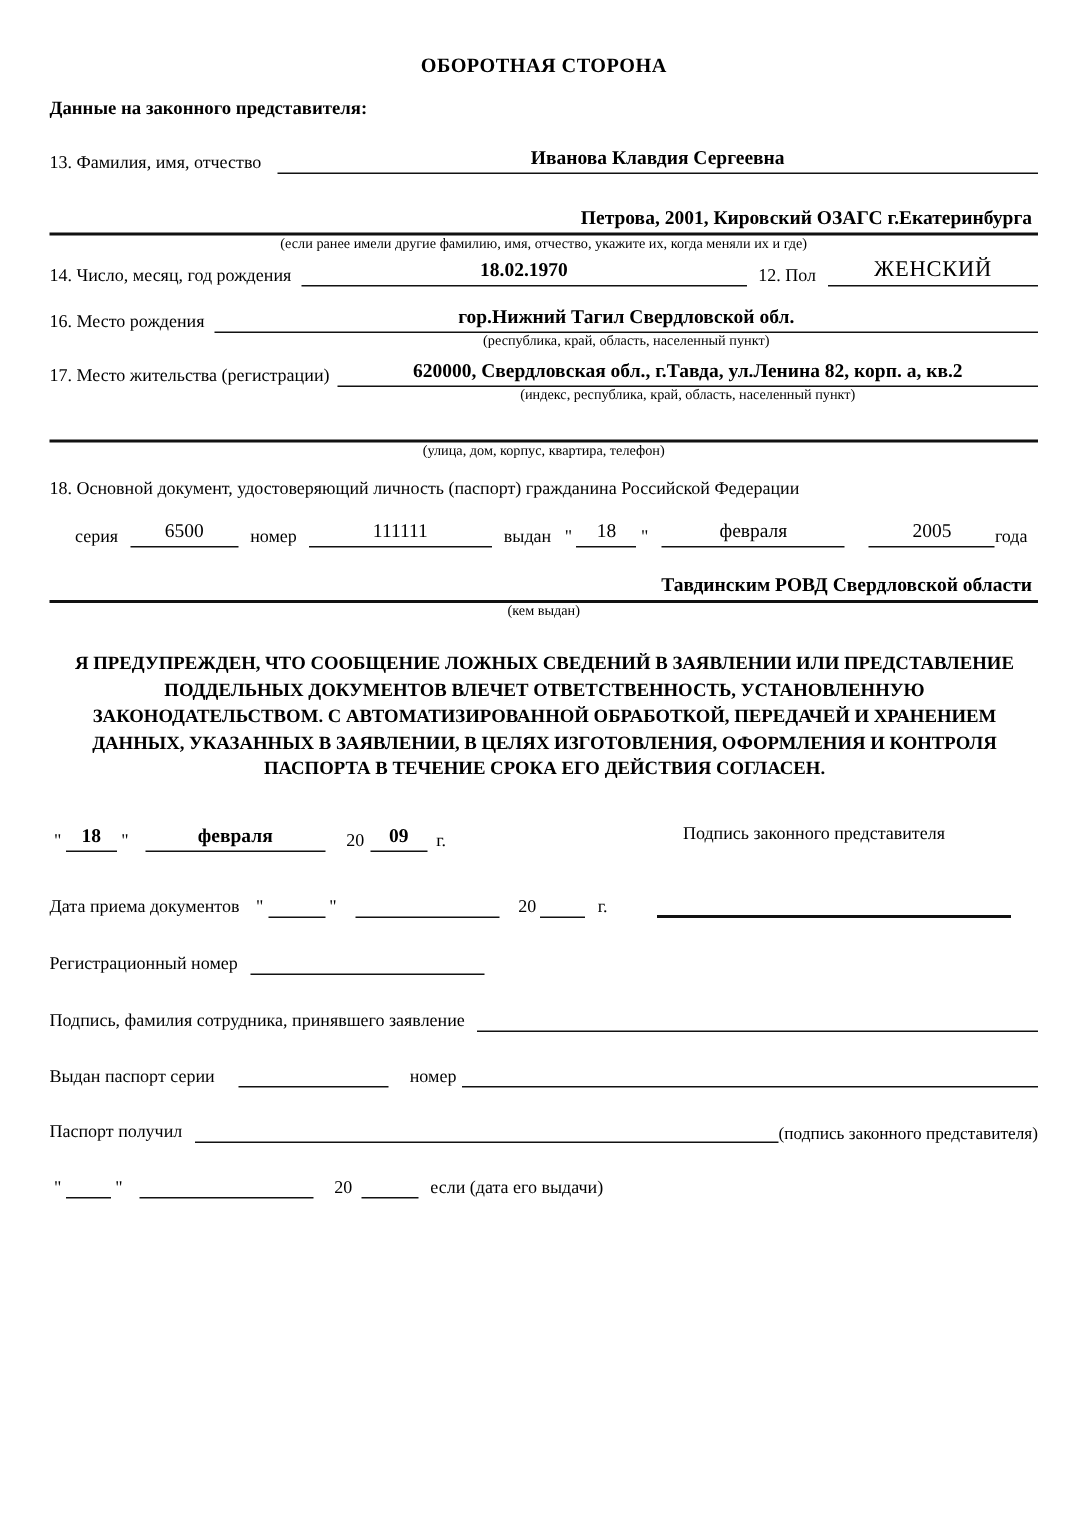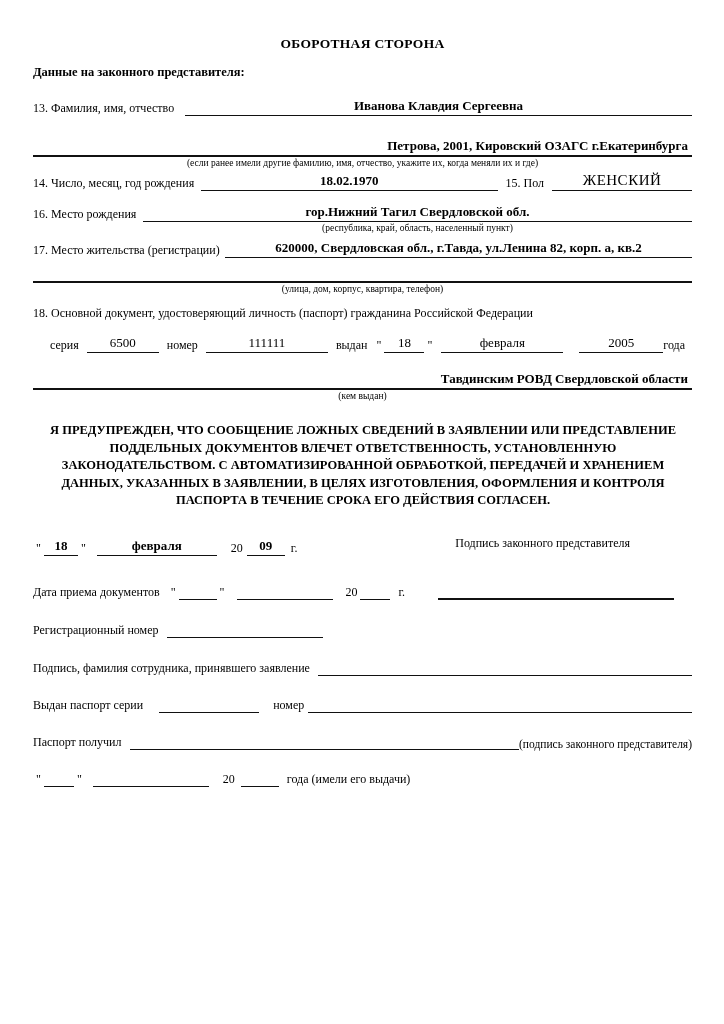--- a/index.html
+++ b/index.html
@@ -48,36 +48,40 @@
   <div class="row" style="margin-top:20px;">
     <span class="fill thick grow"><span class="val">Петрова, 2001, Кировский ОЗАГС г.Екатеринбурга</span></span>
   </div>
   <div class="caprow">
     <span class="grow caption">(если ранее имели другие фамилию, имя, отчество, укажите их, когда меняли их и где)</span>
   </div>
 
   <div class="row" style="margin-top:2px;">
     <span class="lbl w14">14. Число, месяц, год рождения</span>
     <span class="fill grow"><span class="val">18.02.1970</span></span>
-    <span class="lbl ml8 mr8">15. Пол</span>
+    <span class="lbl ml8 mr8">12. Пол</span>
     <span class="fill" style="width:140px;"><span class="val-big">ЖЕНСКИЙ</span></span>
   </div>
 
   <div class="row" style="margin-top:11px;">
     <span class="lbl w16">16. Место рождения</span>
     <span class="fill grow"><span class="val">гор.Нижний Тагил Свердловской обл.</span></span>
   </div>
   <div class="caprow">
     <span class="sp w16"></span>
     <span class="grow caption">(республика, край, область, населенный пункт)</span>
   </div>
 
   <div class="row" style="margin-top:4px;">
     <span class="lbl w17">17. Место жительства (регистрации)</span>
     <span class="fill grow"><span class="val">620000, Свердловская обл., г.Тавда, ул.Ленина 82, корп. а, кв.2</span></span>
+  </div>
+  <div class="caprow">
+    <span class="sp w17"></span>
+    <span class="grow caption">(индекс, республика, край, область, населенный пункт)</span>
   </div>
 
   <div class="hline" style="margin-top:23px;"></div>
   <div class="caprow">
     <span class="grow caption">(улица, дом, корпус, квартира, телефон)</span>
   </div>
 
   <div class="lbl" style="margin-top:11px;">18. Основной документ, удостоверяющий личность (паспорт) гражданина Российской Федерации</div>
 
   <div class="row" style="margin-top:12px;padding-left:17px;">
@@ -150,16 +154,16 @@
     <span class="smalltext">(подпись законного представителя)</span>
   </div>
 
   <div class="row" style="margin-top:20px;">
     <span class="q">"</span>
     <span class="fill" style="width:30px;"></span>
     <span class="q">"</span>
     <span class="fill" style="width:116px;margin-left:8px;"></span>
     <span class="lbl" style="margin-left:14px;">20</span>
     <span class="fill" style="width:38px;margin-left:6px;"></span>
-    <span class="lbl" style="margin-left:8px;">года (имели его выдачи)</span>
+    <span class="lbl" style="margin-left:8px;">если (дата его выдачи)</span>
   </div>
 
 </div>
 
 </body></html>

